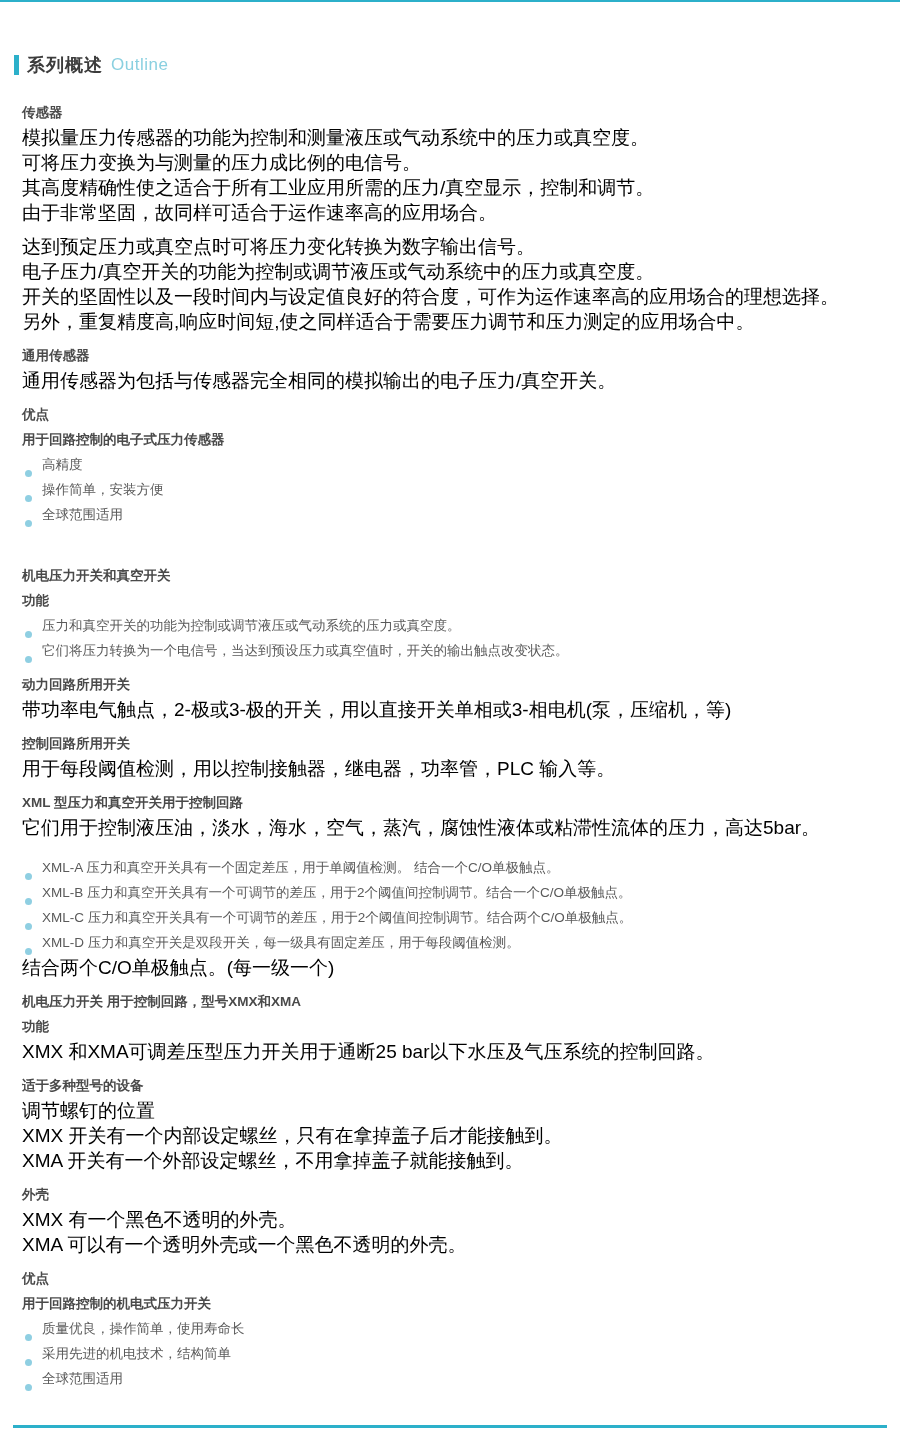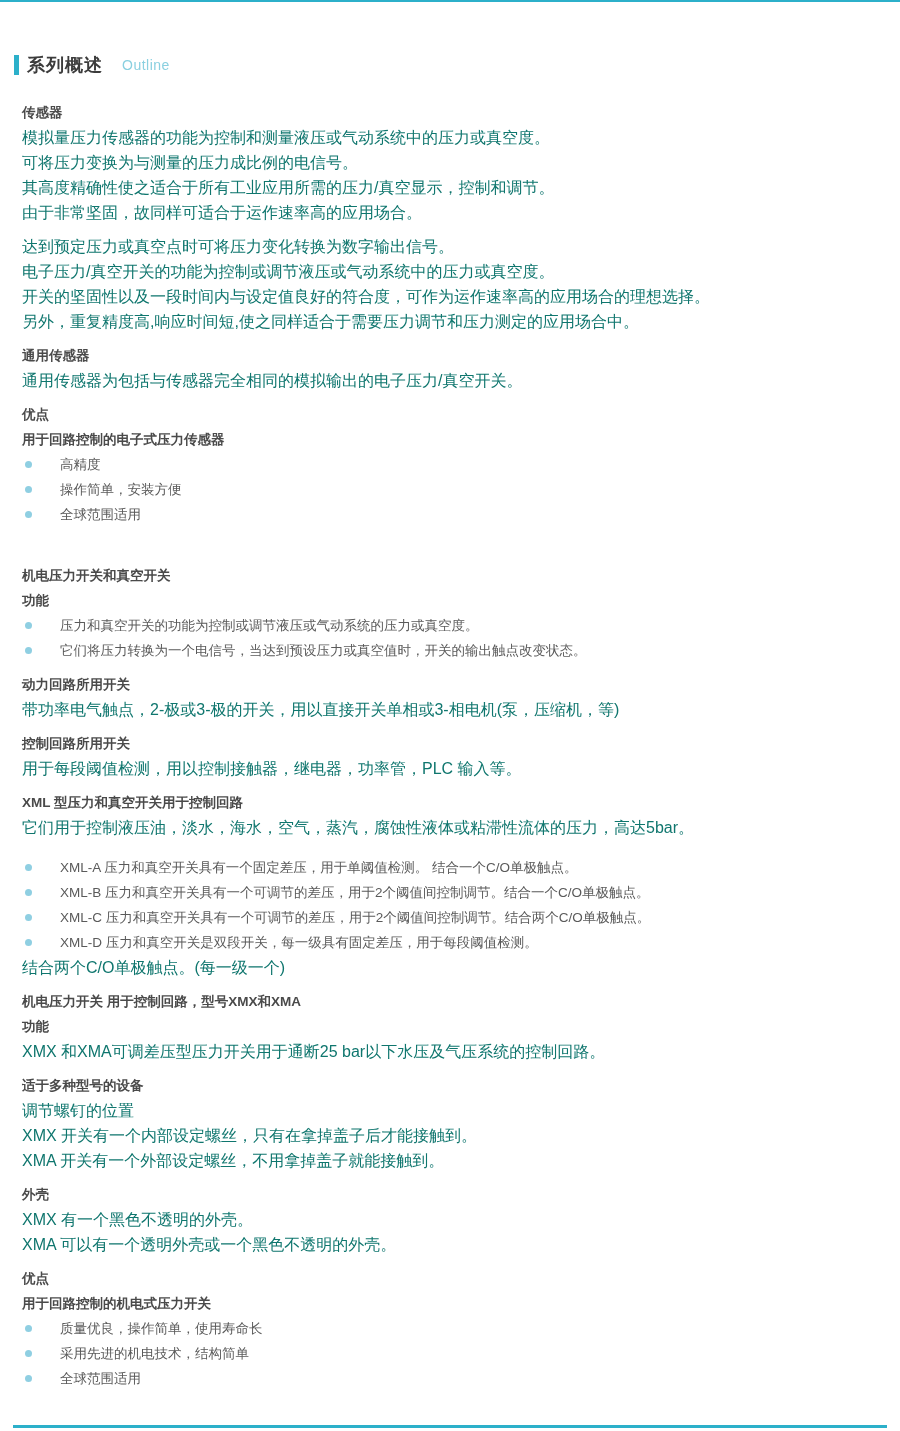--- a/index.html
+++ b/index.html
@@ -36,44 +36,43 @@
     background: var(--accent, #35b7cf);
     margin-right: 8px;
   }
   .title-cn {
     font-size: 18px;
     font-weight: bold;
     color: #3c3c3c;
     letter-spacing: 1px;
   }
   .title-en {
-    font-size: 14px;
+    font-size: 17px;
     color: var(--accent-light, #8ad0e0);
-    margin-left: 19px;
+    margin-left: 8px;
     letter-spacing: 0.5px;
   }
   .content {
     padding: 23px 30px 0 22px;
   }
   .blk-h {
     font-size: 13.5px;
     font-weight: bold;
     color: #4a4a4a;
     line-height: 25px;
   }
   .blk-p {
-    font-size: 16px;
-    color: #0f766e;
+    font-size: 19px;
+    color: #000000;
     line-height: 25px;
   }
   .blk-bullet {
     display: flex;
-    align-items: flex-start;
+    align-items: flex-end;
     line-height: 25px;
-    gap: 18px;
   }
   .blk-bullet .dot {
     flex: 0 0 auto;
     width: 7px;
     height: 7px;
     border-radius: 50%;
     background: var(--bullet, #8fcfe2);
     margin: 9px 10px 0 3px;
   }
   .blk-bullet .btxt {

